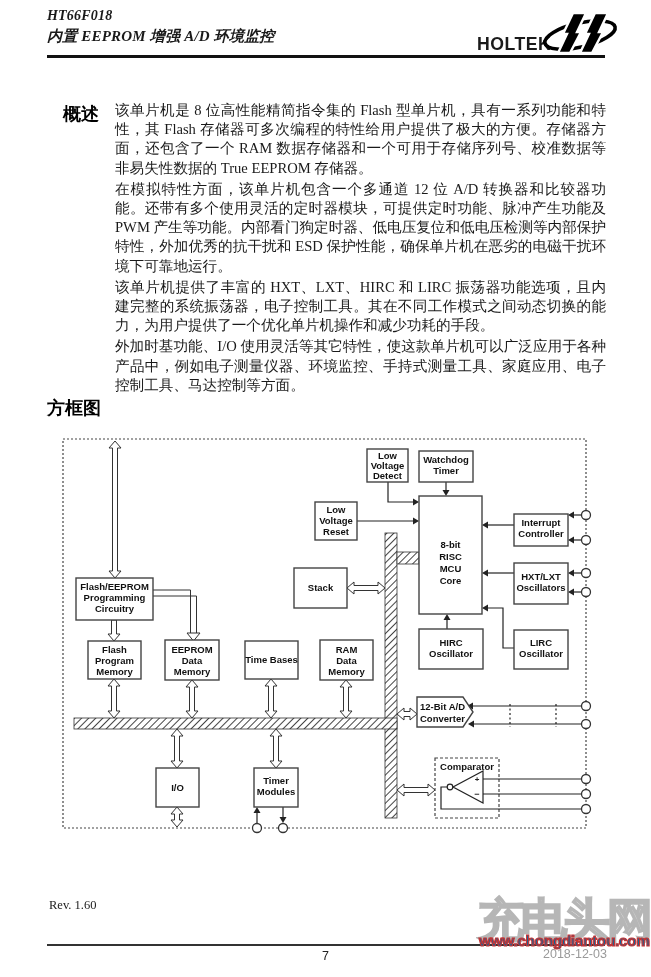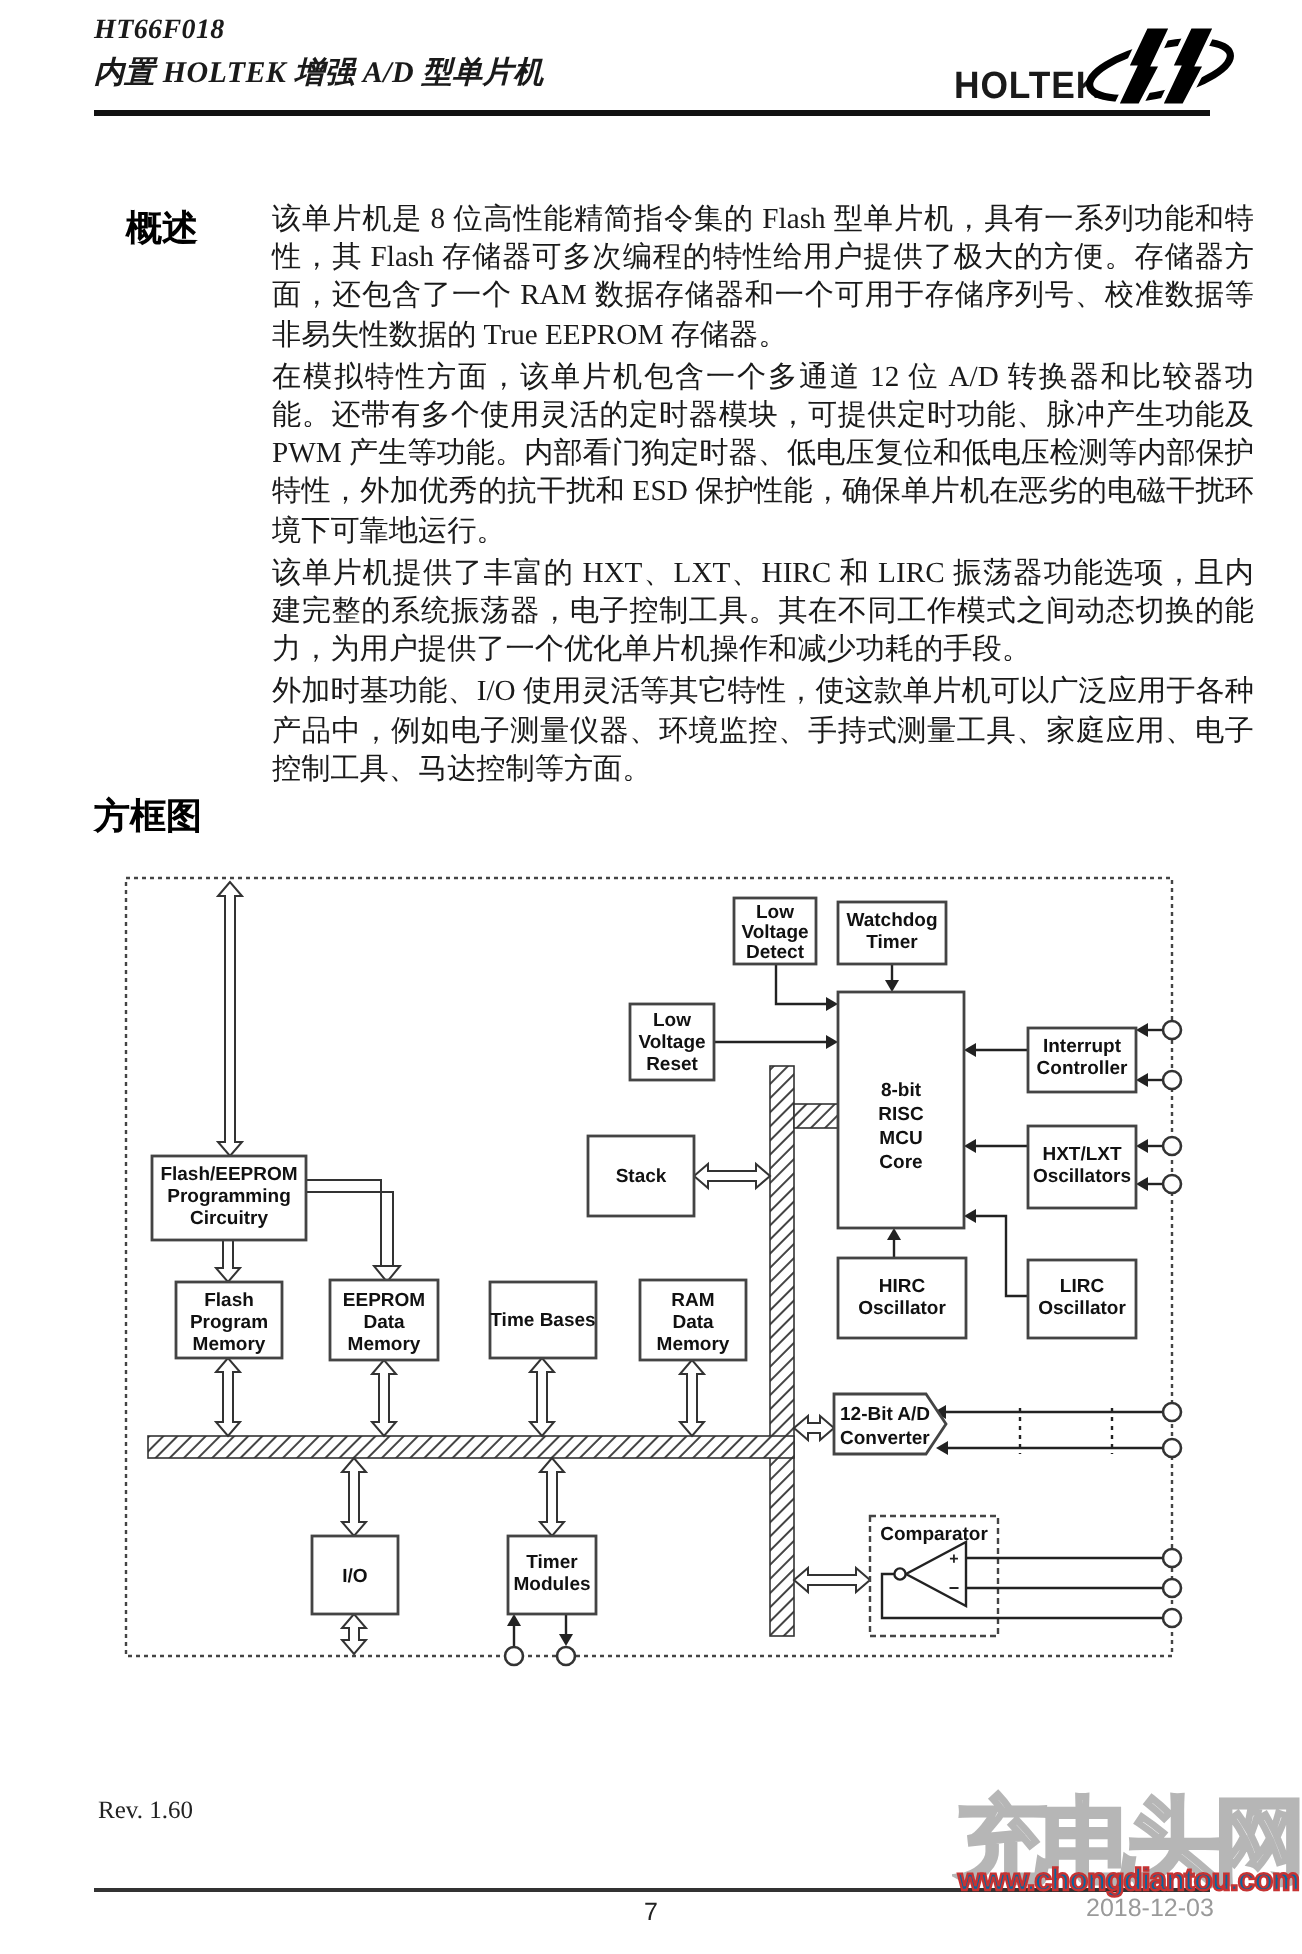--- a/index.html
+++ b/index.html
@@ -29,21 +29,21 @@
   
   .sec-title{
     position:absolute;left:47px;
     font-family:"Liberation Sans","DejaVu Sans",sans-serif;
     font-weight:bold;font-size:18px;color:#000;
   }
   #overview-title{top:86px;}
   #diagram-title{top:396px;}
   .body-text{
     position:absolute;left:115px;top:101px;width:491px;
-    font-size:14.6px;line-height:19.2px;text-align:justify;margin-left:21px;
+    font-size:14.6px;line-height:19.2px;text-align:justify;
   }
   .body-text p{margin:0 0 2px 0;}
   
   #diagram-svg{position:absolute;left:0;top:430px;}
   .blk-label{
     font-family:"Liberation Sans","DejaVu Sans",sans-serif;
     font-weight:bold;font-size:9.5px;fill:#111;
   }
   
   .ftr-rule{position:absolute;left:47px;top:944px;width:558px;height:2px;background:#333;}
@@ -61,21 +61,21 @@
     position:absolute;left:1px;top:44px;white-space:nowrap;
     font-family:"Liberation Sans","DejaVu Sans",sans-serif;
     font-weight:bold;font-size:15.5px;letter-spacing:-.4px;
     color:#0369a1;-webkit-text-stroke:1.2px #c63333;
   }
 </style>
 </head>
 <body>
 
 <div class="hdr-part">HT66F018</div>
-<div class="hdr-sub">内置 HOLTEK 增强 A/D 型单片机</div>
+<div class="hdr-sub">内置 EEPROM 增强 A/D 环境监控</div>
 <div class="hdr-brand">HOLTEK</div>
 <svg class="hdr-emblem" width="80" height="47" viewBox="0 0 80 47">
   <ellipse cx="39" cy="25" rx="36" ry="12" transform="rotate(-13 39 25)" fill="none" stroke="#000" stroke-width="3.6"></ellipse>
   <polygon points="17,43 26,24 22,24 32,3 45,3 36,22 40,22 29,43" fill="#000" stroke="#fff" stroke-width="2.4"></polygon>
   <polygon points="39,43 48,24 44,24 54,3 67,3 58,22 62,22 51,43" fill="#000" stroke="#fff" stroke-width="2.4"></polygon>
 </svg>
 <div class="hdr-rule"></div>
 
 <h2 class="sec-title" id="overview-title" style="margin:16px;font-family:Liberation Mono, monospace;">概述</h2>
 <div class="body-text">

